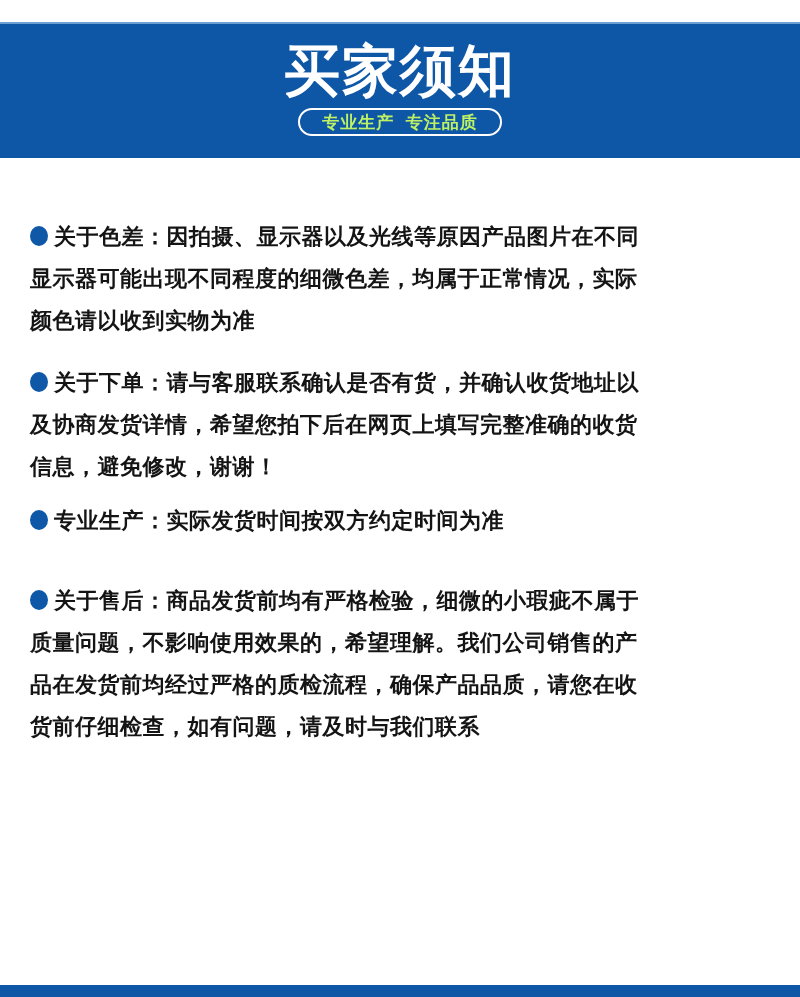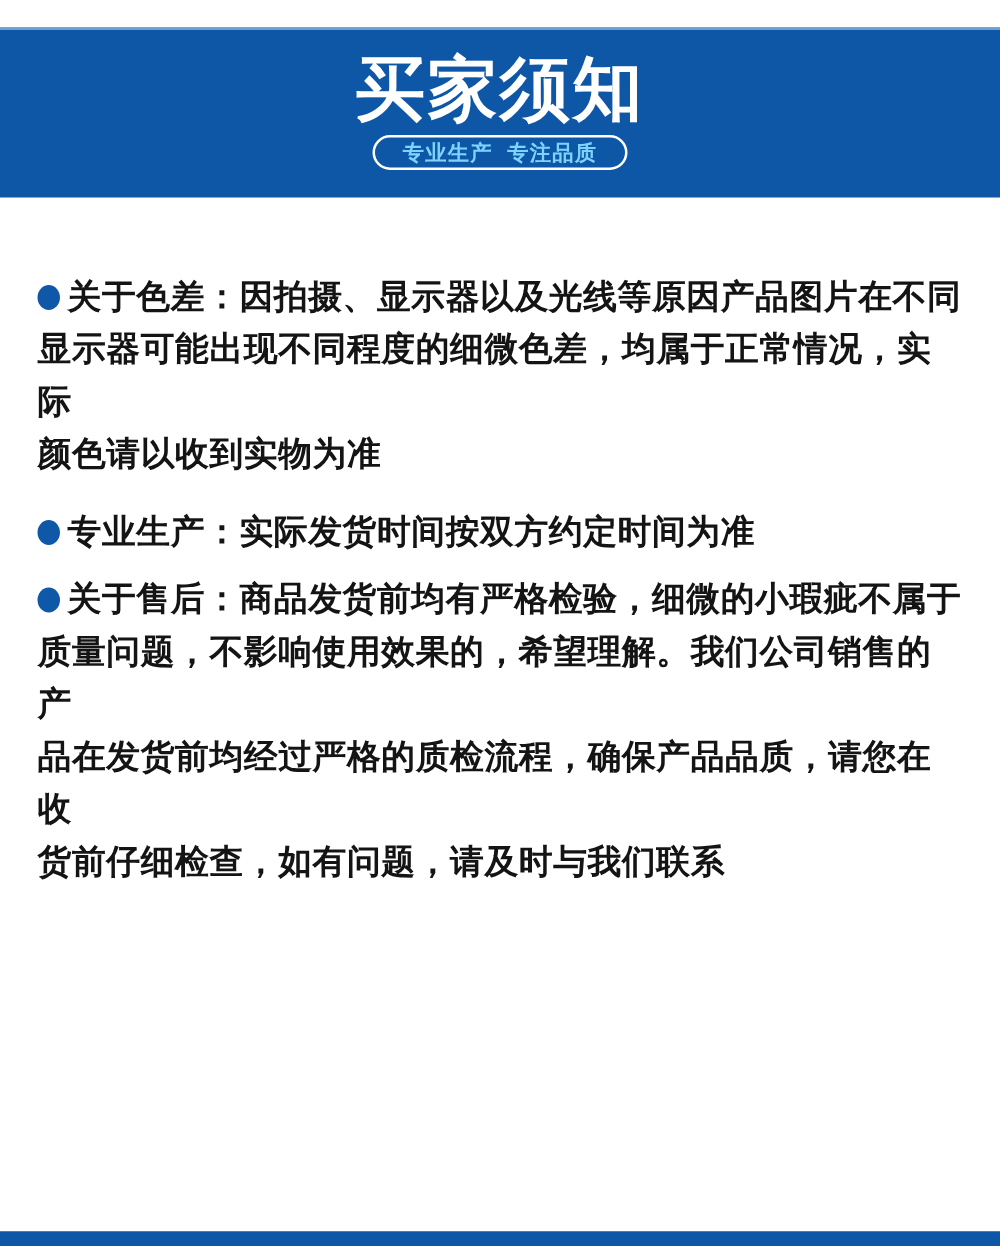--- a/index.html
+++ b/index.html
@@ -33,40 +33,40 @@
     letter-spacing: 2px;
   }
   .tagline-pill {
     display: inline-block;
     margin-top: 7px;
     padding: 0 22px;
     height: 28px;
     line-height: 26px;
     border: 2px solid #ffffff;
     border-radius: 16px;
-    color: #7dd3fc;
+    color: #bef264;
     font-size: 17px;
     font-weight: bold;
     letter-spacing: 1px;
     white-space: pre;
     box-sizing: border-box;
   }
 
   
   .notice-list {
     position: absolute;
     top: 158px;
     left: 0;
     width: 800px;
     padding: 58px 28px 0 30px;
     box-sizing: border-box;
   }
   .notice {
     color: #141414;
-    font-size: 27px;
+    font-size: 22px;
     line-height: 42px;
     font-weight: bold;
     letter-spacing: 0.5px;
   }
   .notice:nth-child(1) { margin-bottom: 20px; }
   .notice:nth-child(2) { margin-bottom: 12px; }
   .notice:nth-child(3) { margin-bottom: 38px; }
   .notice:nth-child(4) { margin-bottom: 46px; }
   .notice:nth-child(5) { margin-bottom: 0; }
   .bullet {
@@ -95,19 +95,20 @@
 <div class="page">
 
   <div class="header">
     <div class="header-title">买家须知</div>
     <div class="tagline-pill">专业生产  专注品质</div>
   </div>
 
   <div class="notice-list">
 
   <div class="notice"><span class="bullet"></span><span class="ntext">关于色差：因拍摄、显示器以及光线等原因产品图片在不同<br>显示器可能出现不同程度的细微色差，均属于正常情况，实际<br>颜色请以收到实物为准</span></div>
+      <div class="notice"><span class="bullet"></span><span class="ntext">关于下单：请与客服联系确认是否有货，并确认收货地址以<br>及协商发货详情，希望您拍下后在网页上填写完整准确的收货<br>信息，避免修改，谢谢！</span></div>
       <div class="notice"><span class="bullet"></span><span class="ntext">专业生产：实际发货时间按双方约定时间为准</span></div>
       <div class="notice"><span class="bullet"></span><span class="ntext">关于售后：商品发货前均有严格检验，细微的小瑕疵不属于<br>质量问题，不影响使用效果的，希望理解。我们公司销售的产<br>品在发货前均经过严格的质检流程，确保产品品质，请您在收<br>货前仔细检查，如有问题，请及时与我们联系</span></div>
     </div>
 
   <div class="footer-bar"></div>
 
 </div>
 
 </body></html>

